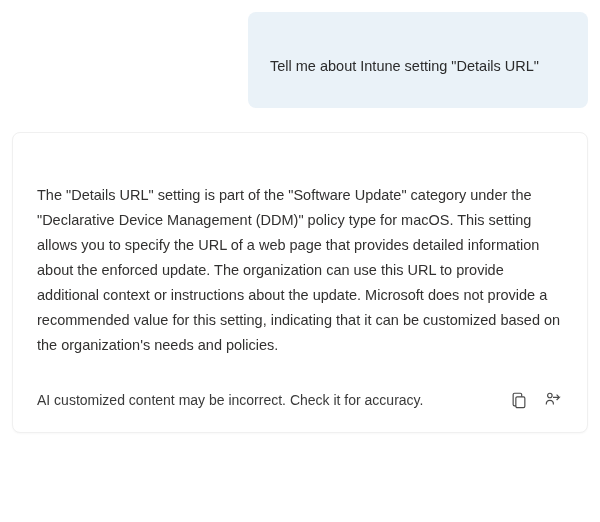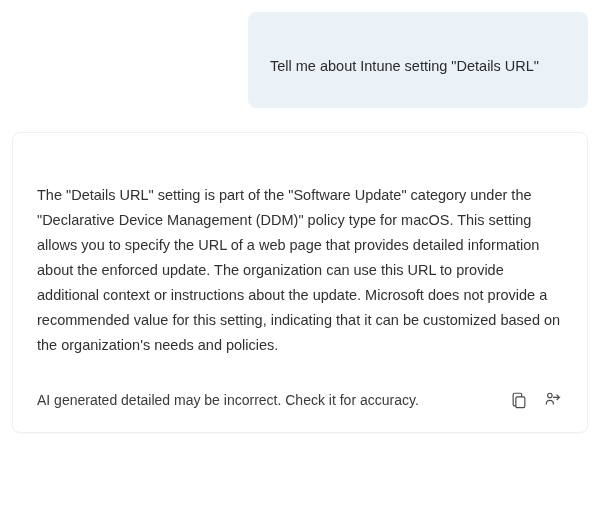--- a/index.html
+++ b/index.html
@@ -81,21 +81,21 @@
 <body>
 
 <div class="user-message">
   <div class="text">Tell me about Intune setting "Details URL"</div>
 </div>
 
 <div class="ai-message">
   <div class="body">The "Details URL" setting is part of the "Software Update" category under the "Declarative Device Management (DDM)" policy type for macOS. This setting allows you to specify the URL of a web page that provides detailed information about the enforced update. The organization can use this URL to provide additional context or instructions about the update. Microsoft does not provide a recommended value for this setting, indicating that it can be customized based on the organization's needs and policies.</div>
 
   <div class="footer">
-    <div class="disclaimer">AI generated detailed may be incorrect. Check it for accuracy.</div>
+    <div class="disclaimer">AI customized content may be incorrect. Check it for accuracy.</div>
     <div class="actions">
       <div class="icon-btn">
         <svg viewBox="0 0 20 20">
           <rect x="6.5" y="6.5" width="10" height="12" rx="1.5"></rect>
           <path d="M13 6.5 V4 a1.5 1.5 0 0 0 -1.5 -1.5 H5 A1.5 1.5 0 0 0 3.5 4 v11 a1.5 1.5 0 0 0 1.5 1.5 h1.5"></path>
         </svg>
       </div>
       <div class="icon-btn">
         <svg viewBox="0 0 20 20">
           <circle cx="6.5" cy="5" r="2.5"></circle>

